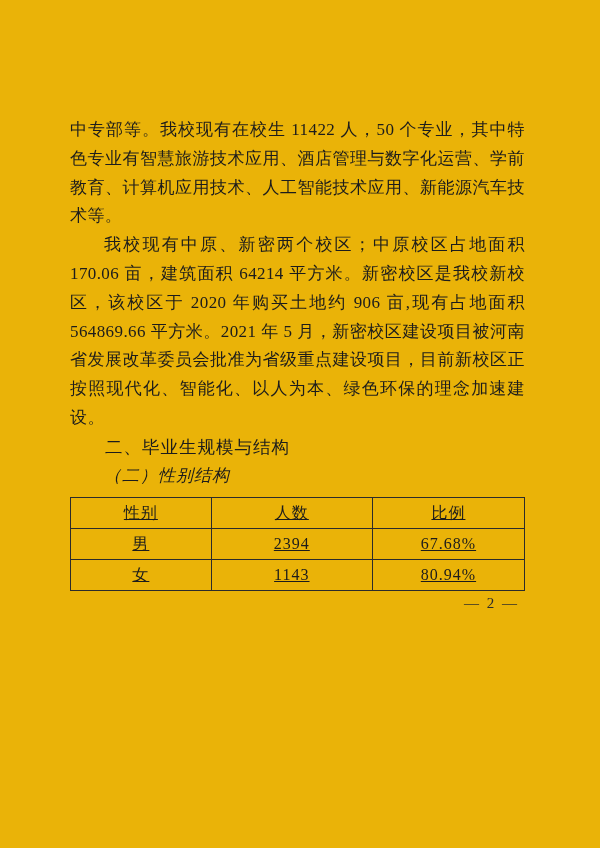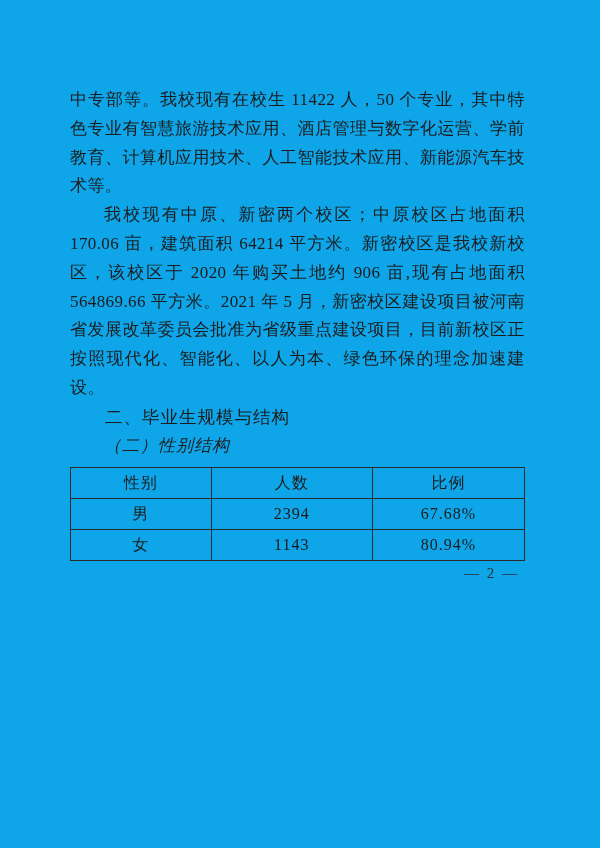--- a/index.html
+++ b/index.html
@@ -4,23 +4,23 @@
 <style>
   html, body {
     margin: 0;
     padding: 0;
     background: #ffffff;
   }
   .sheet {
     position: relative;
     width: 600px;
     height: 848px;
-    background: #0ea5e9;
+    background: #eab308;
     box-sizing: border-box;
-    padding: 86px 75px 0 70px;
+    padding: 116px 75px 0 70px;
     font-family: "Liberation Serif", "DejaVu Serif", serif;
     color: #1c1c1c;
     overflow: hidden;
   }
   .para {
     margin: 0;
     font-size: 17px;
     line-height: 28.8px;
     text-align: justify;
     letter-spacing: 0.4px;
@@ -43,20 +43,21 @@
     line-height: 28.8px;
     font-style: italic;
     text-indent: 2em;
     letter-spacing: 1px;
   }
   table.gender {
     width: 100%;
     border-collapse: collapse;
     margin-top: 7px;
     table-layout: fixed;
+    text-decoration: underline;
   }
   table.gender th,
   table.gender td {
     border: 1px solid #2b2b2b;
     height: 30px;
     text-align: center;
     vertical-align: middle;
     font-size: 16px;
     font-weight: normal;
     letter-spacing: 1px;

